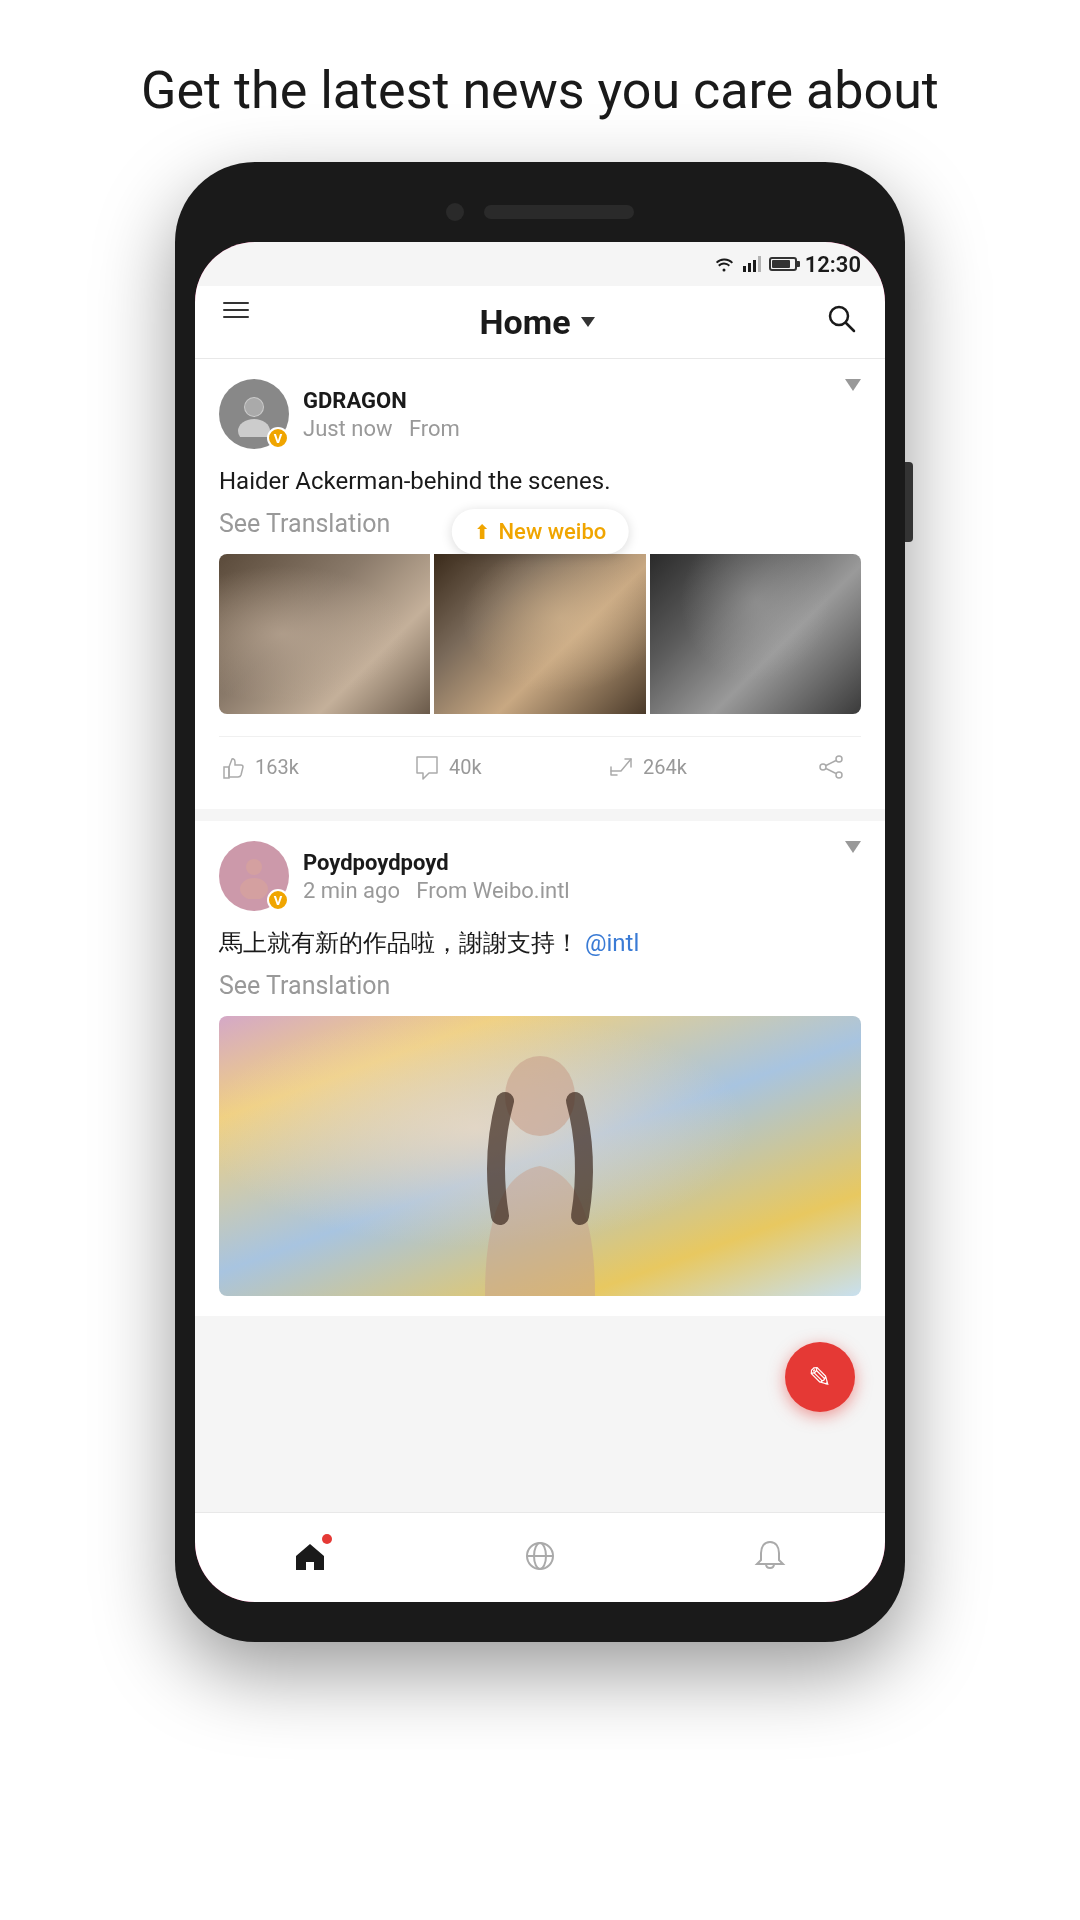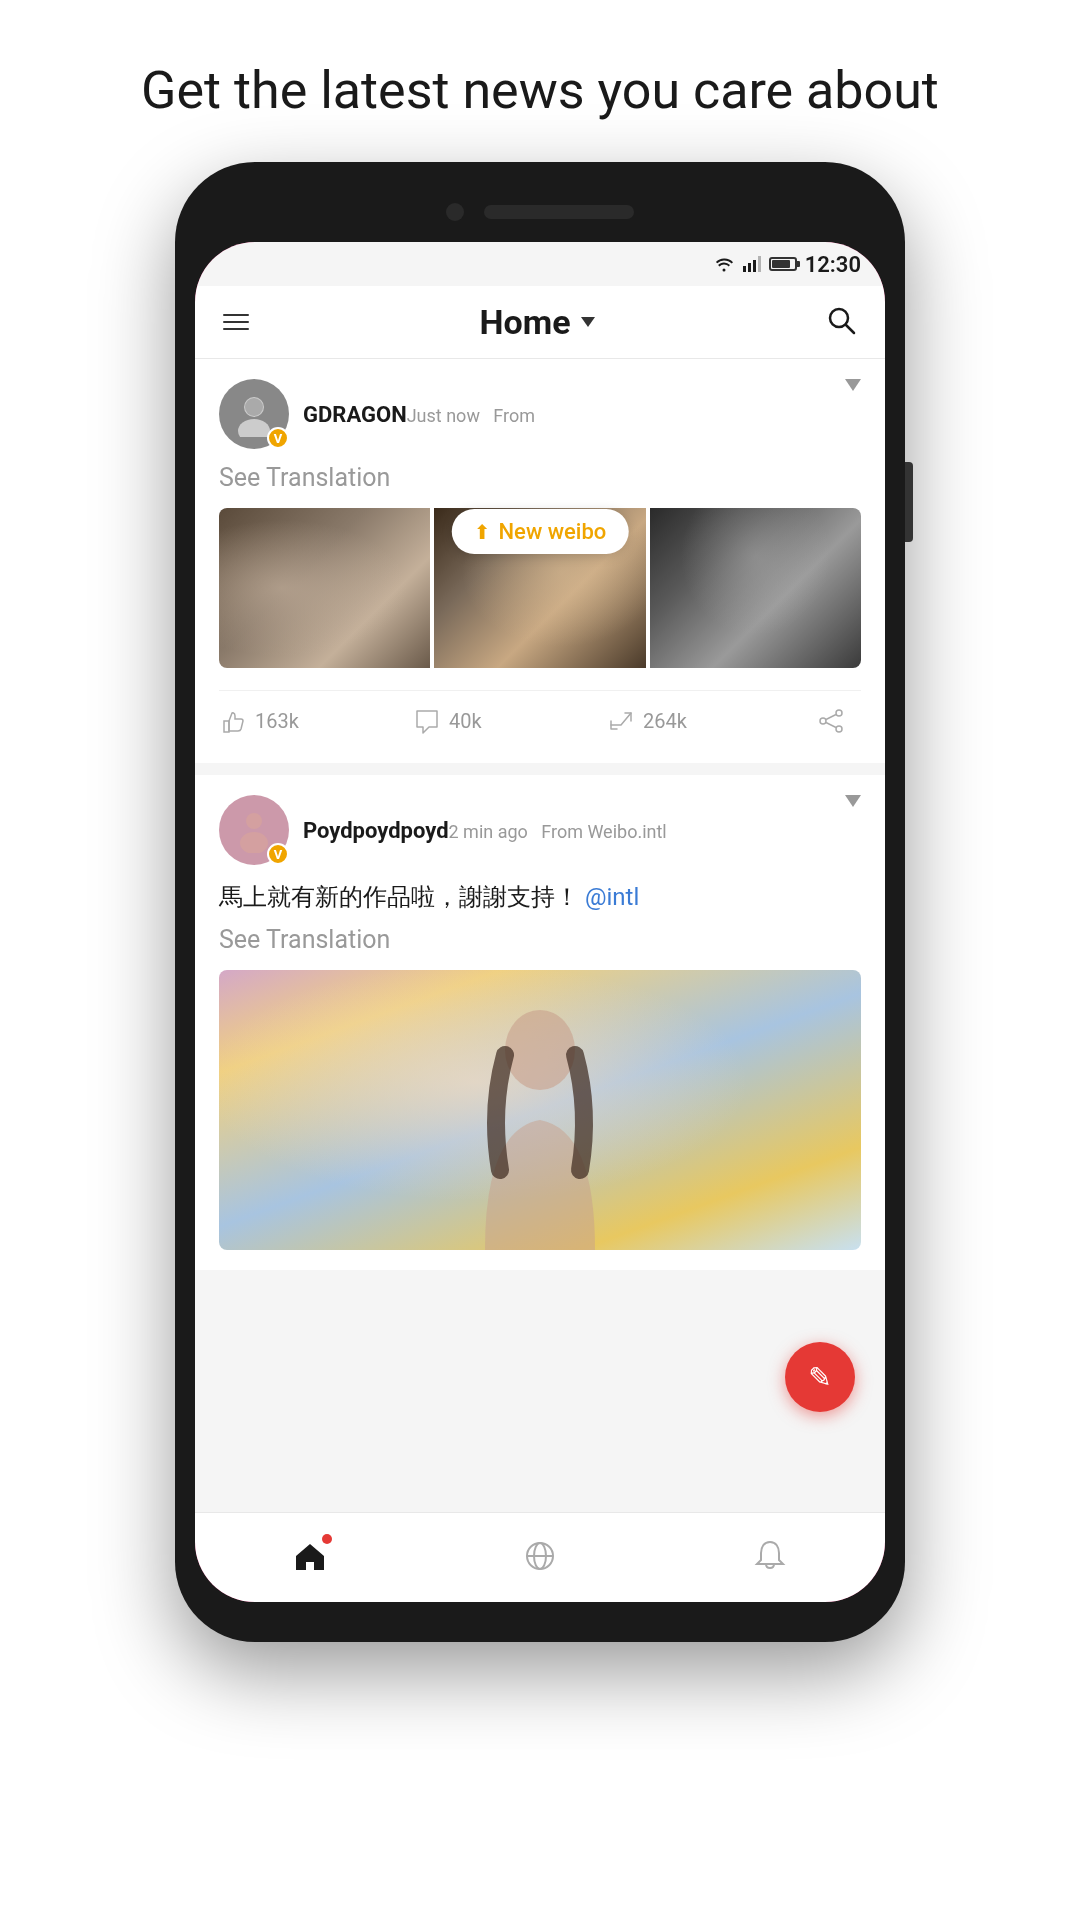--- a/index.html
+++ b/index.html
@@ -125,21 +125,20 @@
     .status-time {
       font-size: 22px;
       font-weight: 600;
       color: #1a1a1a;
     }
 
     
     .app-header {
       background: #ffffff;
       display: flex;
-      align-items: center;
       justify-content: space-between;
       padding: 16px 28px;
       border-bottom: 1px solid #e8e8e8;
     }
 
     .menu-icon {
       display: flex;
       flex-direction: column;
       gap: 5px;
       cursor: pointer;
@@ -242,30 +241,31 @@
       align-items: center;
       justify-content: center;
       font-size: 13px;
       color: white;
       font-weight: 700;
       border: 2px solid white;
     }
 
     .user-meta {
       display: flex;
+      flex-direction: column;
     }
 
     .username {
       font-size: 22px;
       font-weight: 700;
       color: #1a1a1a;
     }
 
     .post-time {
-      font-size: 18px;
+      font-size: 22px;
       color: #999;
       margin-top: 3px;
     }
 
     .post-time span {
       color: #999;
     }
 
     .chevron-down {
       width: 0;
@@ -574,20 +574,21 @@
               <span class="post-time">
                 <span>Just now</span>
                 &nbsp;
                 <span>From</span>
               </span>
             </div>
           </div>
           <div class="chevron-down"></div>
         </div>
 
+        <div class="post-content">Haider Ackerman-behind the scenes.</div>
         <div class="see-translation">See Translation</div>
 
         <div class="image-grid-3">
           <div class="grid-image img-gd-1"></div>
           <div class="grid-image img-gd-2"></div>
           <div class="grid-image img-gd-3"></div>
         </div>
 
         <div class="engagement-bar">
           <div class="engagement-item">

